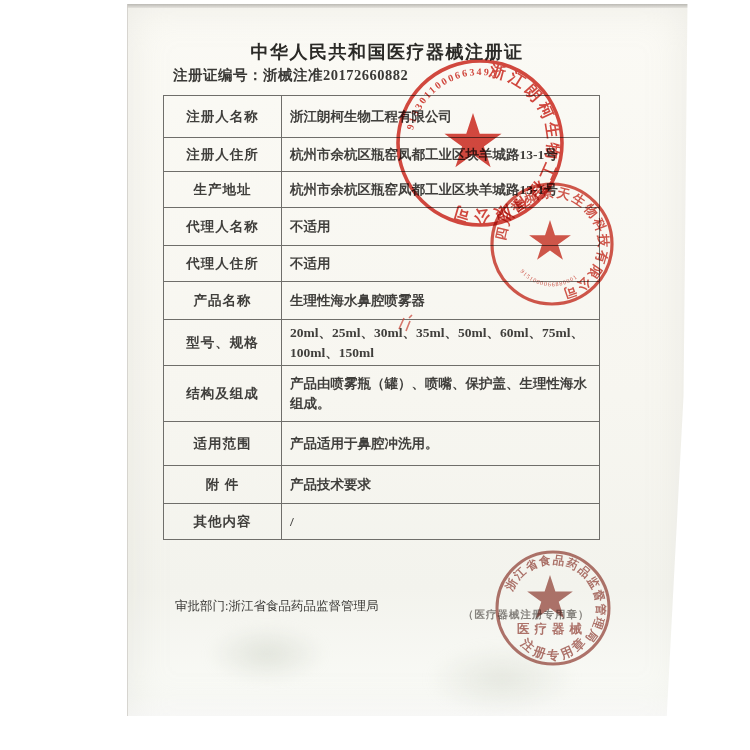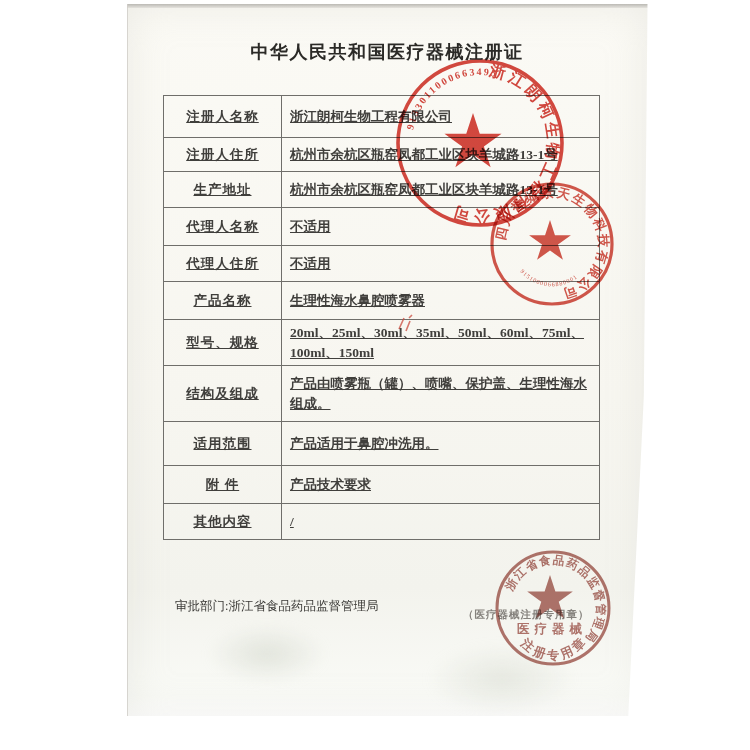--- a/index.html
+++ b/index.html
@@ -1,35 +1,35 @@
 <!DOCTYPE html>
 <html><head>
 <meta charset="utf-8">
 <style>
   html,body{margin:0;padding:0;background:#ffffff;width:750px;height:750px;overflow:hidden;
     font-family:"Liberation Serif","DejaVu Serif",serif;}
   .stage{position:relative;width:750px;height:750px;background:#ffffff;}
   .page{position:absolute;left:127px;top:4px;width:521px;height:712px;
     background:linear-gradient(180deg,#fbfaf5 0%,#f7f6f0 55%,#f3f3ed 82%,#f9faf6 97%,#ffffff 100%);
     clip-path:polygon(0 0,99.9% 0,99.2% 55%,96.2% 100%,0 100%);
-    box-shadow:inset 0 0 40px rgba(190,190,180,.25);}
+    box-shadow:inset 0 0 40px rgba(190,190,180,.25);padding-left:40px;}
   .page-top-edge{position:absolute;left:0;top:0;width:100%;height:4px;
     background:linear-gradient(180deg,#a9a7a2,#e0ded9);opacity:.75;}
   .page-left-edge{position:absolute;left:0;top:0;width:1px;height:100%;background:#cfcdc8;opacity:.8;}
   .smudge{position:absolute;border-radius:50%;filter:blur(6px);pointer-events:none;}
   .smudge1{left:80px;top:620px;width:120px;height:60px;
     background:radial-gradient(ellipse,rgba(205,210,198,.5),rgba(205,210,198,0) 70%);}
   .smudge2{left:300px;top:640px;width:150px;height:70px;
     background:radial-gradient(ellipse,rgba(208,212,200,.45),rgba(208,212,200,0) 70%);}
   .title{position:absolute;left:0;top:36px;width:520px;text-align:center;
     font-size:18px;font-weight:bold;color:#2b2a27;letter-spacing:1.5px;}
   .regline{position:absolute;left:46px;top:62px;font-size:14.5px;font-weight:bold;color:#3a3936;letter-spacing:.5px;}
   table.cert{position:absolute;left:36px;top:91px;width:437px;border-collapse:collapse;
     table-layout:fixed;}
-  table.cert td{border:1px solid #6f6e6a;font-weight:600;color:#403f3c;padding:2px 8px;text-decoration:underline;}
+  table.cert td{border:1px solid #6f6e6a;font-weight:600;color:#403f3c;padding:2px 8px;}
   td.lbl{width:101px;text-align:center;font-size:13.5px;letter-spacing:1px;padding:2px 4px;}
   td.val{font-size:13.5px;text-align:left;padding-left:11px;line-height:1.45;}
   tr.r1{height:42px}tr.r2{height:34px}tr.r3{height:36px}tr.r4{height:38px}
   tr.r5{height:36px}tr.r6{height:38px}tr.r7{height:46px}tr.r8{height:56px}
   tr.r9{height:44px}tr.r10{height:38px}tr.r11{height:36px}tr.r12{height:38px}
   .dept{position:absolute;left:48px;top:594px;font-size:12.5px;font-weight:normal;color:#3a3936;}
   .dates{position:absolute;left:333px;top:586px;font-size:12.5px;font-weight:bold;color:#3a3936;line-height:20px;white-space:nowrap;}
   .seal-caption{position:absolute;left:336px;top:604px;width:145px;text-align:left;
     font-size:10.5px;color:#85827d;letter-spacing:1px;font-weight:600;}
   .stamp{position:absolute;mix-blend-mode:multiply;}
@@ -43,20 +43,21 @@
 
 <div class="stage">
   <div class="page">
     <div class="page-top-edge"></div>
     <div class="page-left-edge"></div>
     <div class="smudge smudge1"></div>
     <div class="smudge smudge2"></div>
 
     <div class="title">中华人民共和国医疗器械注册证</div>
 
+    <div class="regline"><span>注册证编号：</span><span>浙械注准20172660882</span></div>
 
     <table class="cert">
       <tbody>
         <tr class="r1">
             <td class="lbl">注册人名称</td>
             <td class="val">浙江朗柯生物工程有限公司</td>
           </tr>
         <tr class="r2">
             <td class="lbl">注册人住所</td>
             <td class="val">杭州市余杭区瓶窑凤都工业区块羊城路13-1号</td>

